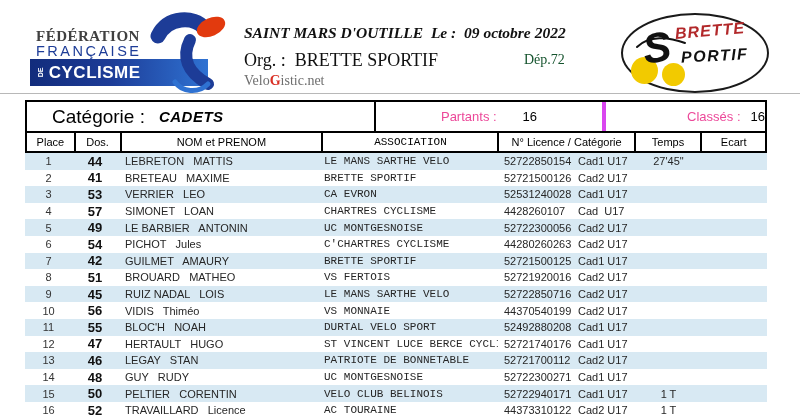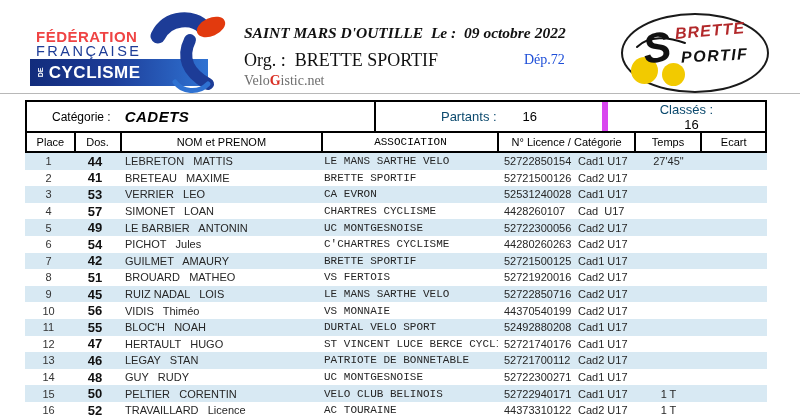--- a/index.html
+++ b/index.html
@@ -4,56 +4,56 @@
 <style>
   html,body{margin:0;padding:0;}
   body{
     width:800px;height:419px;position:relative;overflow:hidden;
     background:#ffffff;font-family:"Liberation Sans",sans-serif;color:#222;
   }
   
   .hdr-sep{position:absolute;left:0;top:93px;width:800px;height:1px;background:#b8b8b8;}
 
   .ffc-logo{position:absolute;left:14px;top:12px;width:218px;height:80px;}
-  .ffc-l1{position:absolute;left:22px;top:16px;font-weight:bold;font-size:15px;color:#ef4444;letter-spacing:.5px;}
+  .ffc-l1{position:absolute;left:22px;top:16px;font-weight:bold;font-size:15px;color:#404040;letter-spacing:.5px;font-family:Liberation Serif, serif;}
   .ffc-l2{position:absolute;left:22px;top:31px;font-size:14.5px;color:#1d3c97;letter-spacing:2.5px;}
   .ffc-banner{position:absolute;left:16px;top:47px;width:178px;height:27px;
     background:linear-gradient(90deg,#122c7c 0%,#1d3c97 45%,#2f72d2 100%);
     display:flex;align-items:center;padding-left:6px;box-sizing:border-box;}
   .ffc-de{color:#fff;font-size:7px;font-weight:bold;margin-right:3px;transform:rotate(-90deg);}
   .ffc-cyclisme{color:#fff;font-weight:bold;font-size:17px;letter-spacing:.5px;}
   .ffc-cyclist{position:absolute;left:118px;top:0px;}
 
   .race-info{position:absolute;left:244px;top:20px;width:380px;height:72px;font-family:Liberation Serif, serif;}
   .race-title{position:absolute;left:0;top:4px;font-weight:bold;font-style:italic;font-size:15.5px;color:#111;white-space:pre;}
   .race-org{position:absolute;left:0;top:30px;font-size:18px;color:#111;white-space:pre;}
-  .race-dept{position:absolute;left:280px;top:32px;font-size:14px;color:#1d4ed8;}
+  .race-dept{position:absolute;left:280px;top:32px;font-size:14px;color:#14532d;}
   .race-site{position:absolute;left:0;top:53px;font-size:14px;color:#6e6e6e;}
   .race-site .g{color:#d93025;font-weight:bold;}
 
   .brette-logo{position:absolute;left:621px;top:13px;width:148px;height:80px;}
   .brette-oval{position:absolute;left:0;top:0;width:148px;height:80px;border:2px solid #1a1a1a;border-radius:50%;background:#fff;box-sizing:border-box;}
   .brette-top{position:absolute;left:54px;top:9px;font-weight:bold;font-style:italic;font-size:16px;color:#b2282a;letter-spacing:1px;transform:rotate(-5deg);}
   .brette-s{position:absolute;left:22px;top:14px;font-weight:bold;font-style:italic;font-size:42px;line-height:42px;color:#111;transform:rotate(-8deg);}
   .brette-bottom{position:absolute;left:60px;top:34px;font-weight:bold;font-style:italic;font-size:16px;color:#111;letter-spacing:1.5px;transform:rotate(-3deg);}
   .wheel{position:absolute;border-radius:50%;background:#f2ca00;}
   .wheel.w1{left:10px;top:44px;width:27px;height:27px;}
   .wheel.w2{left:41px;top:50px;width:23px;height:23px;}
   .brette-bar{position:absolute;left:14px;top:22px;width:52px;height:14px;}
 
   
   .tbl{position:absolute;left:25px;top:100px;width:742px;}
   .cat-row{display:flex;height:33px;border:2px solid #000;box-sizing:border-box;background:#fff;}
   .cat-cell{display:flex;align-items:center;box-sizing:border-box;}
   .cat-c1{width:349px;padding-left:25px;}
   .cat-c2{width:229px;border-left:2px solid #000;justify-content:center;}
-  .cat-c3{width:164px;border-left:6px solid #d946ef;justify-content:space-between;flex-direction:column;}
-  .cat-label{font-size:12px;color:#000;}
+  .cat-c3{width:164px;border-left:4px solid #d946ef;justify-content:flex-end;}
+  .cat-label{font-size:19px;color:#000;}
   .cat-value{font-weight:bold;font-style:italic;font-size:15px;color:#000;margin-left:14px;letter-spacing:.5px;}
-  .pc-label{font-size:13px;color:#0c4a6e;}
+  .pc-label{font-size:13px;color:#ec4899;}
   .pc-value{font-size:13px;color:#000;margin-left:26px;}
   .cat-c3 .pc-value{margin-left:10px;}
 
   .head-row{display:flex;height:20px;border:2px solid #000;border-top:none;box-sizing:border-box;background:#fff;}
   .head-cell{display:flex;align-items:center;justify-content:center;font-size:11px;color:#000;box-sizing:border-box;border-left:2px solid #000;overflow:hidden;white-space:nowrap;}
   .head-cell:first-child{border-left:none;}
   .c-place{width:47px;text-align:right;}.c-dos{width:46px;}.c-name{width:203px;}.c-assoc{width:177px;font-family:Liberation Mono, monospace;}
   .c-lic{width:137px;}.c-temps{width:67px;}.c-ecart{width:65px;}
 
   .rows{display:flex;flex-direction:column;}

